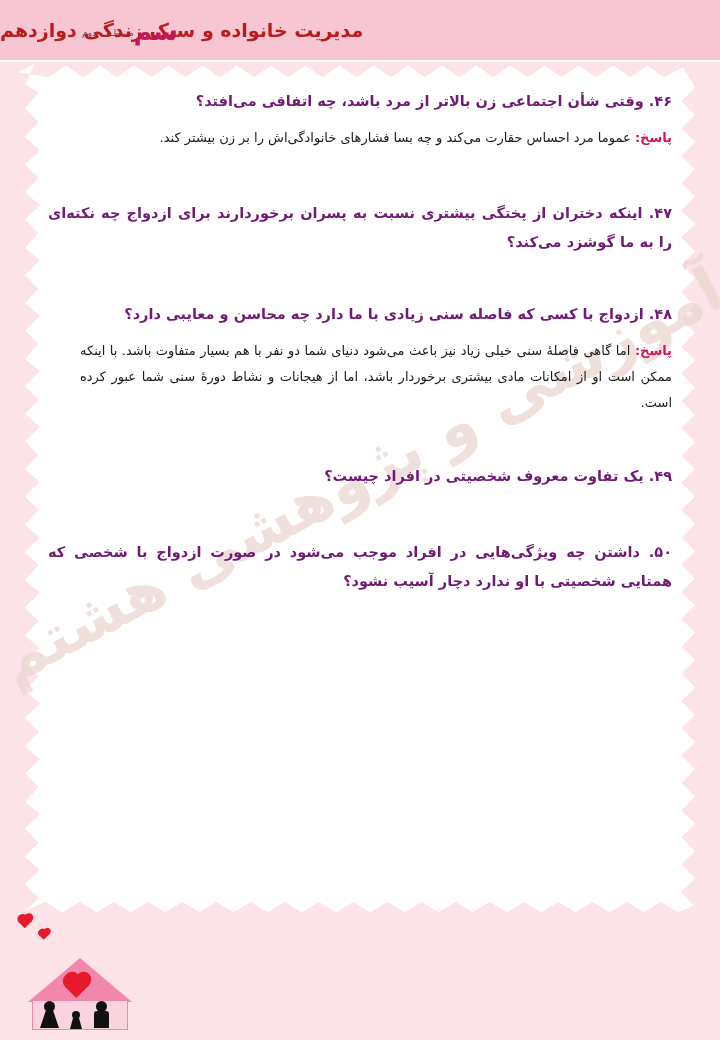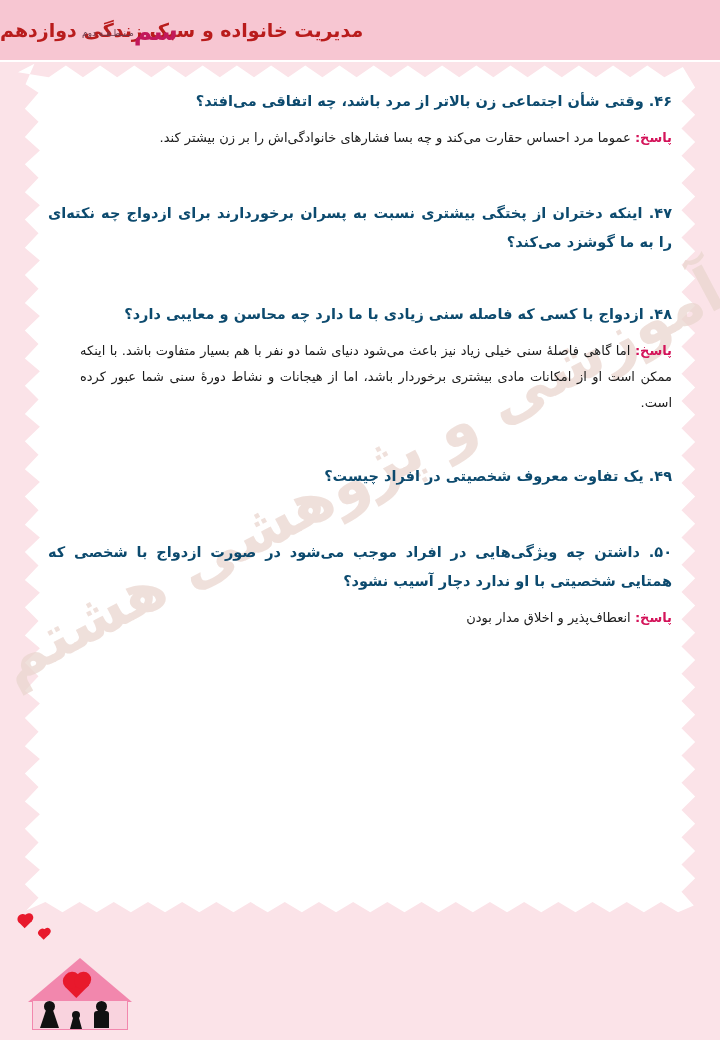--- a/index.html
+++ b/index.html
@@ -185,21 +185,21 @@
   .content {
     position: absolute;
     top: 85px;
     left: 48px;
     width: 624px;
     direction: rtl;
     text-align: justify;
   }
   .qa-block { margin-bottom: 24px; }
   .question {
-    color: #0c4a6e;
+    color: #701a75;
     font-size: 14.5px;
     font-weight: bold;
     line-height: 1.95;
     margin: 0 0 10px 0;
     text-align: justify;
     text-align-last: right;
   }
   .answer {
     font-size: 13px;
     color: #1a1a1a;
@@ -305,21 +305,20 @@
       <p class="question">۴۸. ازدواج با کسی که فاصله سنی زیادی با ما دارد چه محاسن و معایبی دارد؟</p>
       <p class="answer"><span class="lbl">پاسخ:</span><span> اما گاهی فاصلهٔ سنی خیلی زیاد نیز باعث می‌شود دنیای شما دو نفر با هم بسیار متفاوت باشد. با اینکه ممکن است او از امکانات مادی بیشتری برخوردار باشد، اما از هیجانات و نشاط دورهٔ سنی شما عبور کرده است.</span></p>
     </div>
 
     <div class="qa-block" style="margin-top:46px;">
       <p class="question">۴۹. یک تفاوت معروف شخصیتی در افراد چیست؟</p>
     </div>
 
     <div class="qa-block" style="margin-top:48px;">
       <p class="question">۵۰. داشتن چه ویژگی‌هایی در افراد موجب می‌شود در صورت ازدواج با شخصی که همتایی شخصیتی با او ندارد دچار آسیب نشود؟</p>
-      <p class="answer align-left-text"><span class="lbl">پاسخ:</span><span> انعطاف‌پذیر و اخلاق مدار بودن</span></p>
     </div>
 
   </div>
 
   <div class="footer-art">
     <div class="heart heart-s1"></div>
     <div class="heart heart-s2"></div>
     <div class="house-roof"></div>
     <div class="house-body"></div>
     <div class="heart heart-main"></div>

